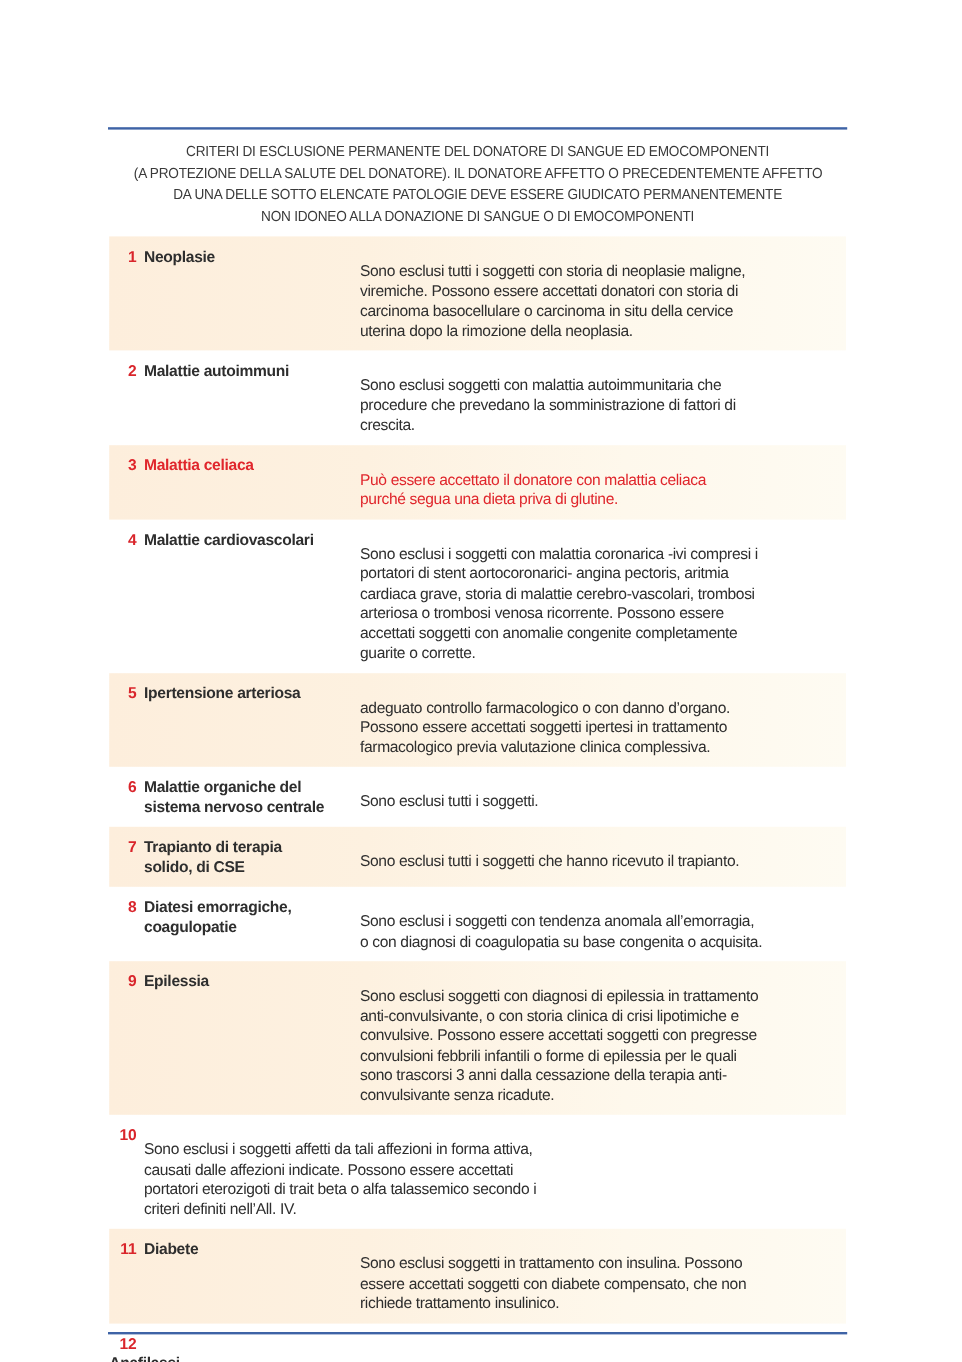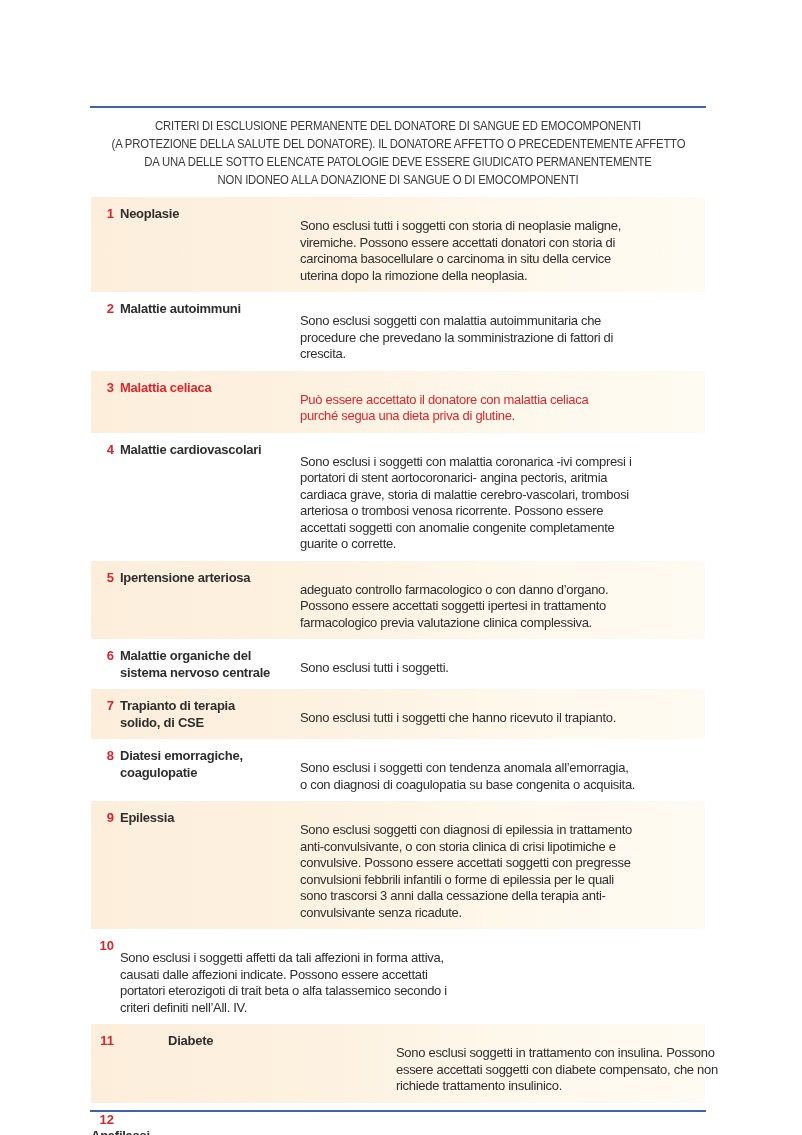--- a/index.html
+++ b/index.html
@@ -143,21 +143,21 @@
     </div>
     <div class="row" style="padding-top: 9px;">
       <div class="num">10</div>
       <div class="desc">
         <span>Sono esclusi i soggetti affetti da tali affezioni in forma attiva,</span>
         <span>causati dalle affezioni indicate. Possono essere accettati</span>
         <span>portatori eterozigoti di trait beta o alfa talassemico secondo i</span>
         <span>criteri definiti nell’All. IV.</span>
       </div>
     </div>
-    <div class="row shaded" style="padding-top: 9px; gap: 48px;">
+    <div class="row shaded" style="padding-top: 9px;">
       <div class="num">11</div>
       <div class="label">
         <span>Diabete</span>
       </div>
       <div class="desc">
         <span>Sono esclusi soggetti in trattamento con insulina. Possono</span>
         <span>essere accettati soggetti con diabete compensato, che non</span>
         <span>richiede trattamento insulinico.</span>
       </div>
     </div>

